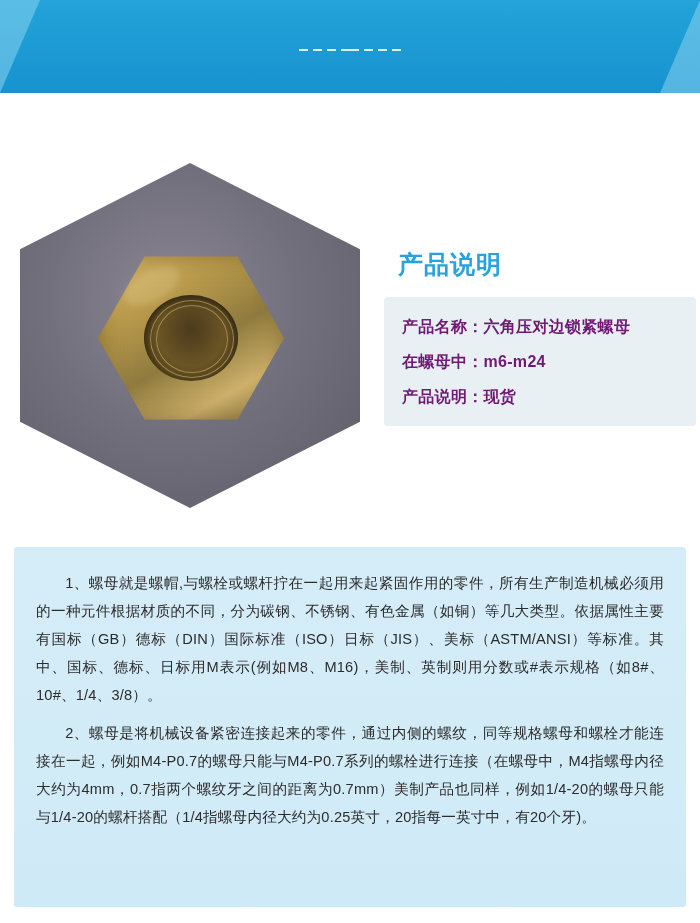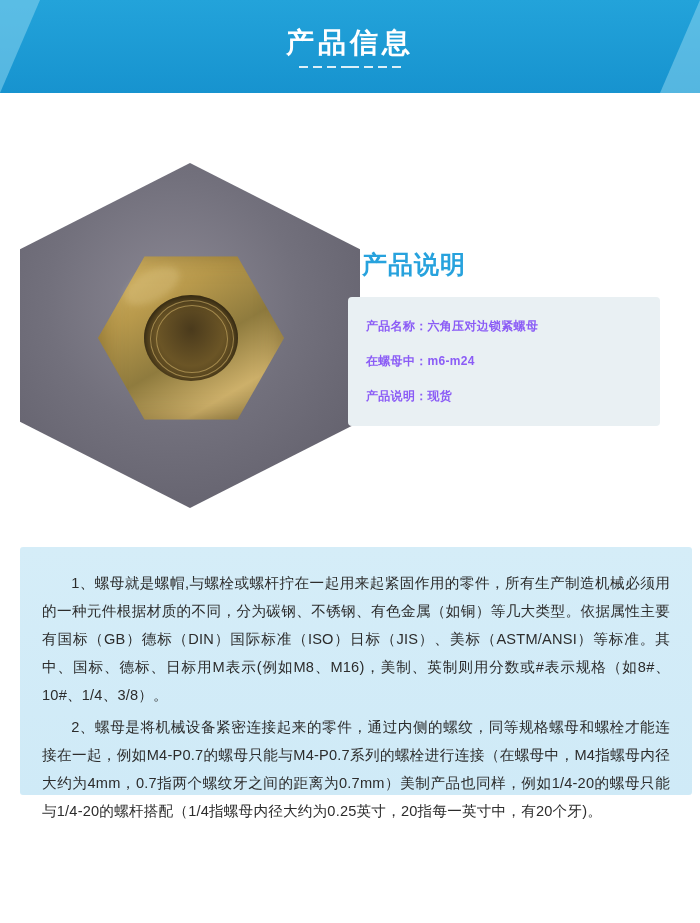--- a/index.html
+++ b/index.html
@@ -159,85 +159,84 @@
     width: 60px;
     height: 30px;
     background: rgba(255,240,190,0.18);
     transform: rotate(-28deg);
     border-radius: 50%;
     filter: blur(3px);
   }
 
   .info-card {
     position: absolute;
-    left: 348px;
+    left: 384px;
     top: 155px;
     width: 312px;
   }
   .info-title {
     color: #27a2dd;
     font-size: 25px;
     font-weight: bold;
     margin: 0 0 16px 14px;
     letter-spacing: 1px;
   }
   .info-box {
     background: #e9f0f3;
     border-radius: 4px;
     padding: 20px 18px 20px 18px;
     width: 276px;
   }
   .info-row {
-    color: #8b5cf6;
-    font-size: 12px;
+    color: #701a75;
+    font-size: 16px;
     font-weight: bold;
     line-height: 19px;
     margin-bottom: 16px;
     letter-spacing: 0.3px;
   }
   .info-row:last-child {
     margin-bottom: 0;
   }
 
   
   .desc-panel {
     position: absolute;
-    left: 20px;
+    left: 14px;
     top: 547px;
     width: 672px;
-    height: 248px;
+    height: 360px;
     background: #d6eef8;
     background: linear-gradient(180deg, #d5edf8 0%, #cfeaf7 100%);
     border-radius: 3px;
     box-sizing: border-box;
     padding: 22px 22px 10px 22px;
   }
   .desc-para {
     color: #2c2c2c;
     font-size: 14.6px;
     line-height: 28px;
     text-indent: 2em;
     margin: 0 0 4px 0;
     letter-spacing: 0.2px;
     text-align: justify;
   }
   .desc-para + .desc-para {
-    margin-top: 4px;
+    margin-top: 10px;
   }
 </style>
 </head>
 <body>
 
 <div class="page">
 
   <div class="banner">
     <div class="banner-corner-left"></div>
     <div class="banner-corner-right"></div>
     <div class="banner-inner">
-      <div class="banner-title">产品信息</div>
       <div class="banner-sub-row">
         <span class="dash-group">
           <span class="dash"></span>
             <span class="dash"></span>
             <span class="dash"></span>
             <span class="dash"></span>
         </span>
         <span class="dash-group">
           <span class="dash"></span>
             <span class="dash"></span>

